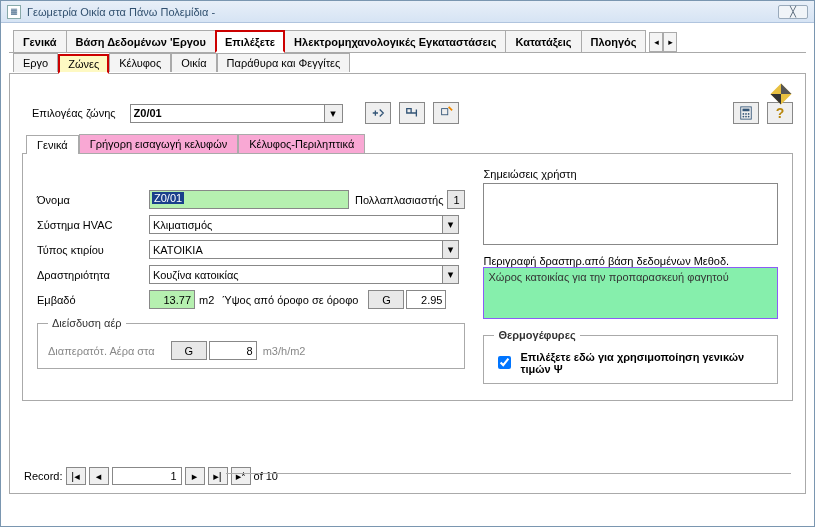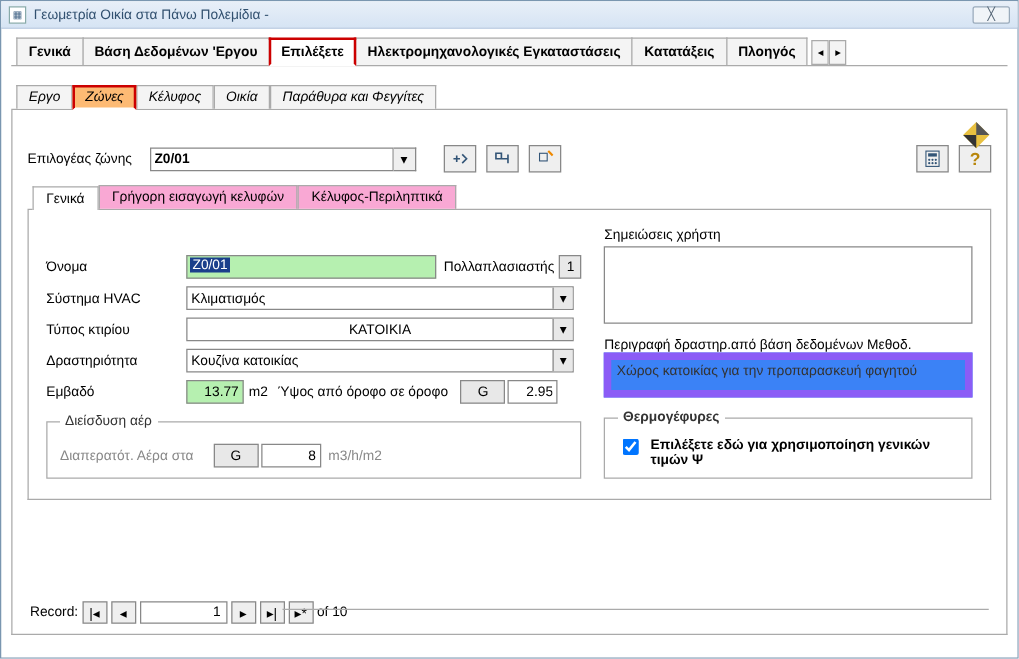--- a/index.html
+++ b/index.html
@@ -7,54 +7,54 @@
   .window { width: 815px; height: 527px; border: 1px solid #7a96b0; background: #fff; position: relative; }
   .titlebar { height: 22px; background: linear-gradient(#e8eff8,#d6e4f4); border-bottom: 1px solid #b0c4de; display: flex; align-items: center; padding: 0 6px; color: #31506f; }
   .titlebar .icon { width: 14px; height: 14px; background: #fff; border: 1px solid #8aa; margin-right: 6px; display:flex;align-items:center;justify-content:center;font-size:8px;color:#468;}
   .titlebar .close { margin-left: auto; width: 30px; height: 14px; border: 1px solid #9ab; background:#f0f4f8; color:#567; text-align:center; line-height:12px; font-size:10px; border-radius:2px;}
   .client { padding: 6px 8px 8px 8px; }
   .main-tabs { display:flex; align-items:flex-end; border-bottom:1px solid #aaa; padding-left:4px; }
   .main-tab { padding:5px 9px 4px 9px; border:1px solid #aaa; border-bottom:none; background:#f4f4f4; margin-right:-1px; font-weight:bold; white-space:nowrap;}
   .main-tab.active { background:#fff; border:2px solid #c00; border-bottom:2px solid #fff; position:relative; top:1px; padding:4px 8px 3px 8px;}
   .nav-spinner { margin-left:4px; display:flex; }
   .nav-spinner div { width:14px; height:20px; border:1px solid #aaa; background:#f4f4f4; text-align:center; line-height:18px; font-size:9px;}
-  .sub-tabs { display:flex; align-items:center; border-bottom:1px solid #aaa; margin-top:14px; padding-left:4px;font-style:italic;}
+  .sub-tabs { display:flex; align-items:flex-start; border-bottom:1px solid #aaa; margin-top:0; padding-left:4px;}
   .sub-tab { padding:3px 9px; border:1px solid #aaa; border-bottom:none; background:#f4f4f4; margin-right:0px;}
-  .sub-tab.active { background:#fdba74; border:2px solid #c00; border-bottom:2px solid #fff; position:relative; top:1px; padding:2px 8px;}
+  .sub-tab.active { background:#fef9c3; border:2px solid #c00; border-bottom:2px solid #fff; position:relative; top:1px; padding:2px 8px;}
   .body-area { border:1px solid #aaa; border-top:none; padding:12px 12px 8px 12px; position:relative; height:420px;}
   .logo { position:absolute; right:10px; top:6px; width:28px; height:28px; }
   .logo svg{width:100%;height:100%;}
   .selector-row { display:flex; align-items:center; gap:8px; margin-top:16px;}
-  .selector-row label{ margin-right:6px;}
+  .selector-row label{ margin-right:6px;margin-left:10px;}
   .combo { display:flex; align-items:stretch; }
   .combo input { border:1px solid #888; height:20px; padding:1px 4px; font-weight:bold;}
   .combo .btn { width:18px; border:1px solid #888; border-left:none; background:#efefef; display:flex;align-items:center;justify-content:center;}
   .tb-btn { width:26px; height:22px; border:1px solid #888; background:#efefef; display:flex;align-items:center;justify-content:center;}
   .tb-btn svg{width:14px;height:14px;}
   .inner-tabs { display:flex; align-items:flex-end; border-bottom:1px solid #aaa; margin-top:10px; padding-left:4px;}
   .inner-tab { padding:3px 10px; border:1px solid #aaa; border-bottom:none; background:#f9a8d4;}
   .inner-tab.active { background:#fff; position:relative; top:1px;}
   .form-area { border:1px solid #aaa; border-top:none; padding:14px 14px 16px 14px; display:flex; gap:18px;}
   .left-col { flex: 1.1; }
   .right-col { flex: 0.9; }
   .row { display:flex; align-items:center; margin-bottom:6px; }
   .row .lbl { width:112px; }
   input.txt, select.sel { border:1px solid #888; height:19px; padding:0 3px; }
   .green { background:#b6f0b0; }
   .sel-wrap { position:relative; display:inline-block;}
   .sel-wrap .arrow{ position:absolute; right:1px; top:1px; width:16px; height:17px; background:#e8e8e8; border-left:1px solid #888; display:flex;align-items:center;justify-content:center; pointer-events:none;}
   fieldset { border:1px solid #aaa; padding:10px 10px 8px 10px; margin:0;}
   legend { padding:0 4px; color:#333;}
   .notes { width:100%; height:62px; border:1px solid #888; background:#fff; resize:none;}
-  .desc-box { width:100%; height:36px; border:6px solid #8b5cf6; background:#3b82f6; padding:3px 4px; color:#333;}
+  .desc-box { width:100%; height:52px; border:1px solid #8b5cf6; background:#86efac; padding:3px 4px; color:#333;}
   .recnav { position:absolute; left:14px; bottom:8px; display:flex; align-items:center; gap:3px;}
   .recnav .btn { width:20px; height:18px; border:1px solid #888; background:#efefef; display:flex;align-items:center;justify-content:center;}
   .recnav input{ width:70px; height:18px; border:1px solid #888; text-align:right; padding-right:4px;}
   .navline { border:1px solid #aaa; height:4px; margin-top:4px; border-left:none; border-right:none; border-bottom:none; width: calc(100% - 230px); position:absolute; bottom:16px; right:14px;}
-  .chk { display:flex; align-items:flex-start; gap:6px;}
+  .chk { display:flex; align-items:center; gap:6px;}
   .chk input{ margin-top:1px;}
   .small-input{ width:36px; text-align:right;}
   .ro{ background:#e8e8e8;}
   .highlight{ background:#1a3f8b; color:#fff; padding:0 2px;}
 </style>
 </head>
 <body>
 
 <div class="window">
   <div class="titlebar">
@@ -154,21 +154,21 @@
             </div>
             <span style="margin-left:6px">Πολλαπλασιαστής</span>
             <input class="txt ro" style="width: 18px; text-align: center; margin-left: 4px;" value="1">
           </div>
           <div class="row">
             <span class="lbl">Σύστημα HVAC</span>
             <span class="sel-wrap"><input class="txt" style="width: 310px;" value="Κλιματισμός"><span class="arrow">▾</span></span>
           </div>
           <div class="row">
             <span class="lbl">Τύπος κτιρίου</span>
-            <span class="sel-wrap"><input class="txt" style="width: 310px; text-align: center;" value="ΚΑΤΟΙΚΙΑ"><span class="arrow">▾</span></span>
+            <span class="sel-wrap"><input class="txt" style="width: 310px;" value="ΚΑΤΟΙΚΙΑ"><span class="arrow">▾</span></span>
           </div>
           <div class="row">
             <span class="lbl">Δραστηριότητα</span>
             <span class="sel-wrap"><input class="txt" style="width: 310px;" value="Κουζίνα κατοικίας"><span class="arrow">▾</span></span>
           </div>
           <div class="row">
             <span class="lbl">Εμβαδό</span>
             <input class="txt green" style="width: 46px; text-align: right;" value="13.77">
             <span style="margin:0 8px 0 4px">m2</span>
             <span>Ύψος από όροφο σε όροφο</span>

